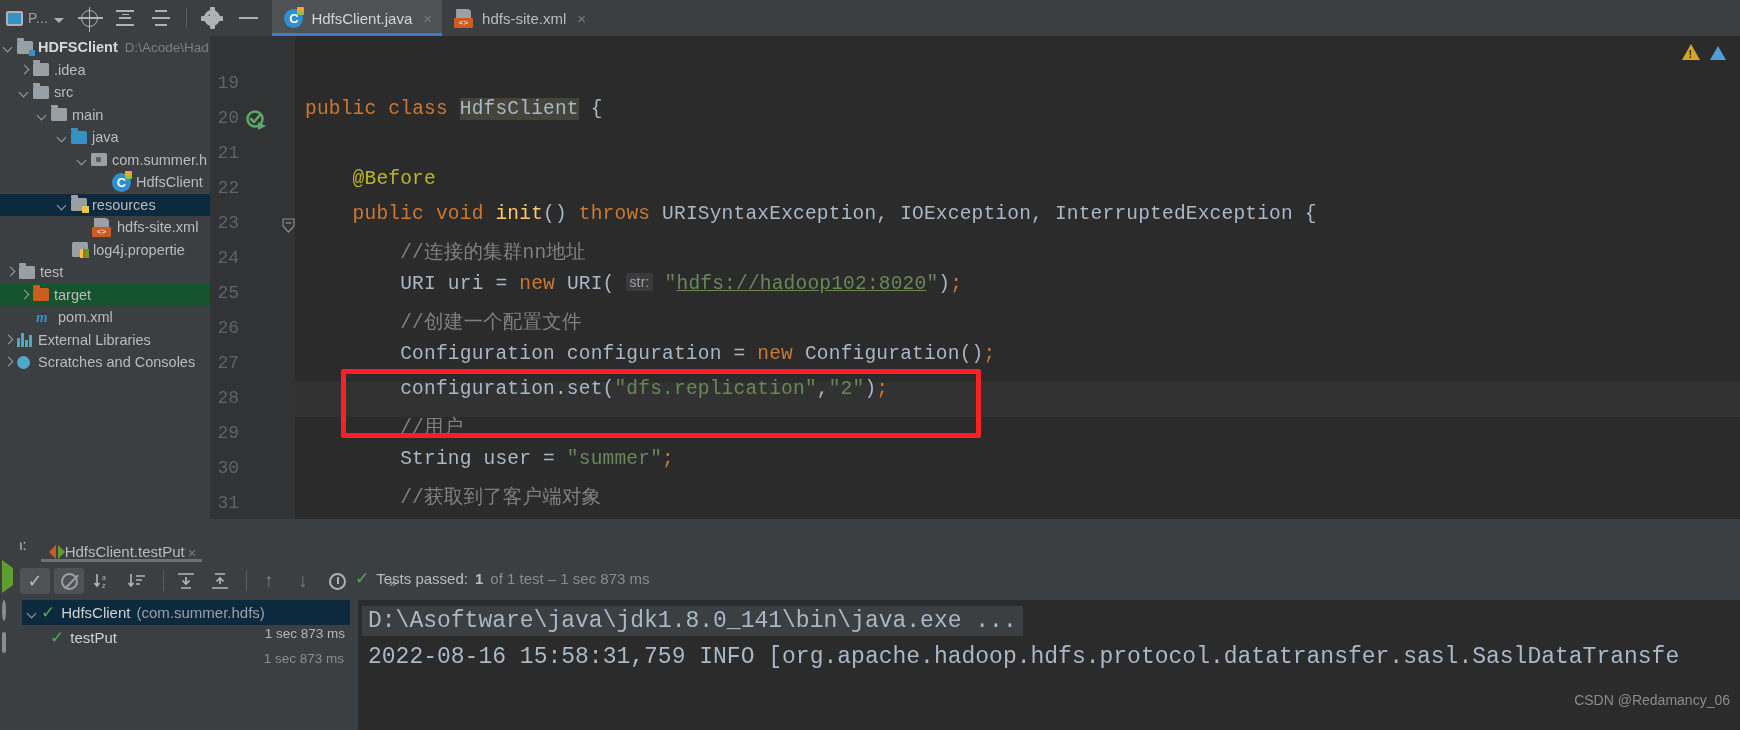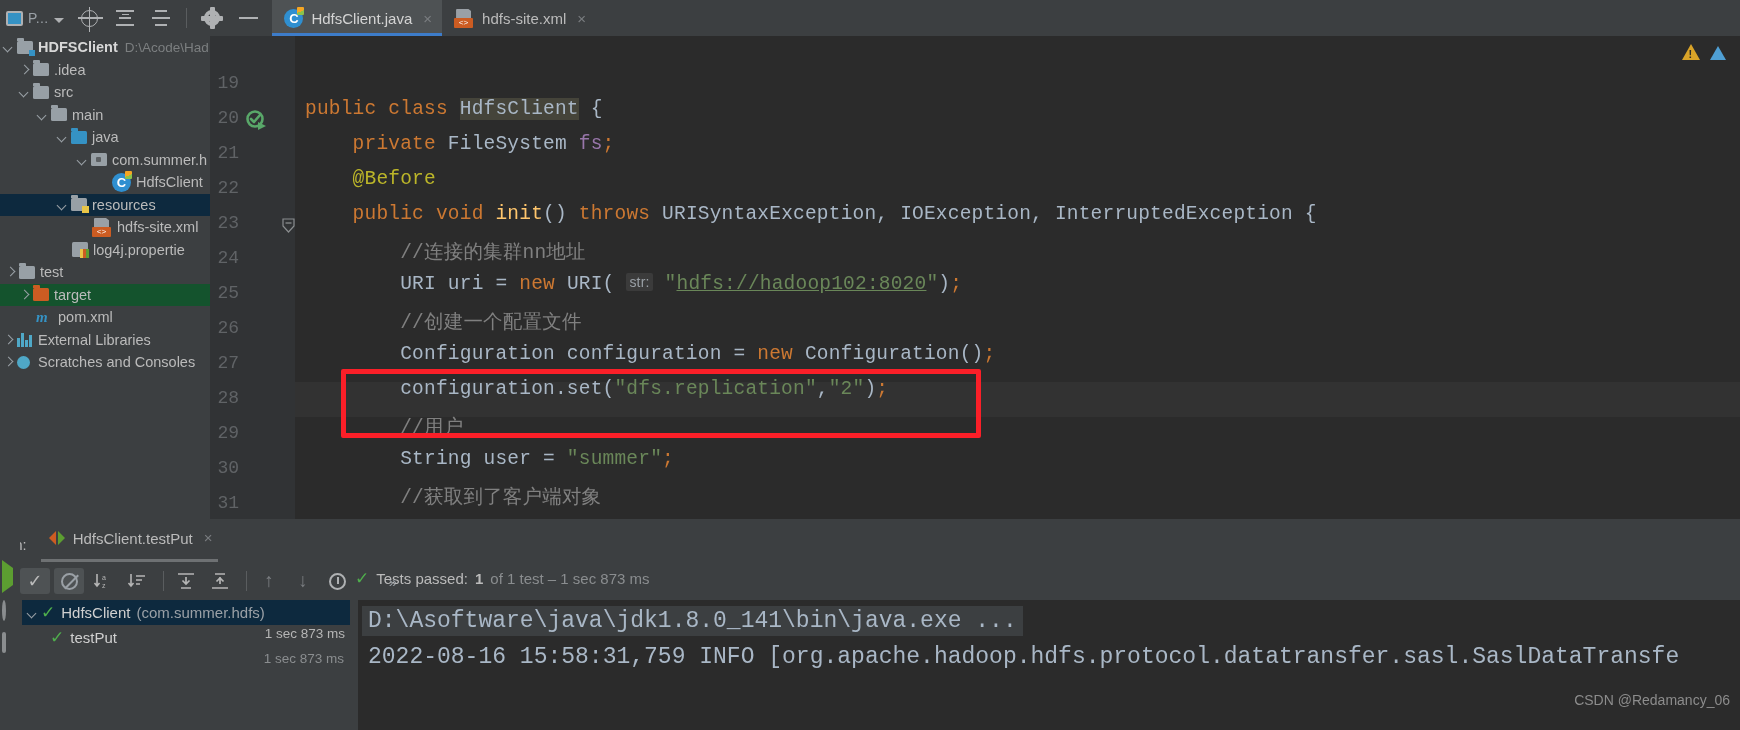--- a/index.html
+++ b/index.html
@@ -254,21 +254,21 @@
   .runpanel {
     position:absolute; top:530px; left:0; width:1740px; height:200px;
     background:#3c3f41;
   }
   .run-tabrow {
     position:absolute; top:0; left:0; width:100%; height:30px;
     display:flex; align-items:center;
   }
   .run-label { color:#bbbbbb; font-size:14.5px; margin-left:-4px; }
   .run-tab {
-    display:flex; align-items:flex-start; gap:8px; height:30px; margin-left:22px;
+    display:flex; align-items:flex-end; height:30px; margin-left:22px;
     color:#bbbbbb; font-size:15px; position:relative; padding-right:6px;
   }
   .run-tab:after {
     content:""; position:absolute; left:-8px; right:0; bottom:-2px; height:3px;
     background:#6e7173;
   }
   .rt-ico {
     width:16px; height:16px; position:relative;
   }
   .rt-ico:before {
@@ -552,21 +552,20 @@
           <path d="M1 1 h11 v7 l-5.5 6 l-5.5 -6 z" fill="none" stroke="#8a8d8f" stroke-width="1.2"></path>
           <path d="M3.5 5 h6" stroke="#8a8d8f" stroke-width="1.3"></path>
         </svg>
       </div>
     </div>
 
     <div class="code-area">
 
       <div class="cline" style="top:62px"><span class="kw">public</span> <span class="kw">class</span> <span class="hl-ident">HdfsClient</span> {</div>
 
-      <div class="cline" style="top:97px">    <span class="kw">private</span> <span class="cls">FileSystem</span> <span class="fld">fs</span><span class="kw">;</span></div>
 
       <div class="cline" style="top:132px">    <span class="anno">@Before</span></div>
 
       <div class="cline" style="top:202px">        <span class="cmt">//连接的集群nn地址</span></div>
 
       <div class="cline" style="top:167px">    <span class="kw">public</span> <span class="kw">void</span> <span class="mth">init</span>() <span class="kw">throws</span> <span class="cls">URISyntaxException</span>, <span class="cls">IOException</span>, <span class="cls">InterruptedException</span> {</div>
 
       <div class="cline" style="top:237px">        <span class="cls">URI</span> uri = <span class="kw">new</span> <span class="cls">URI</span>( <span class="hint">str:</span> <span class="str">"</span><span class="lnk">hdfs://hadoop102:8020</span><span class="str">"</span>)<span class="kw">;</span></div>
 
       <div class="cline" style="top:272px">        <span class="cmt">//创建一个配置文件</span></div>

